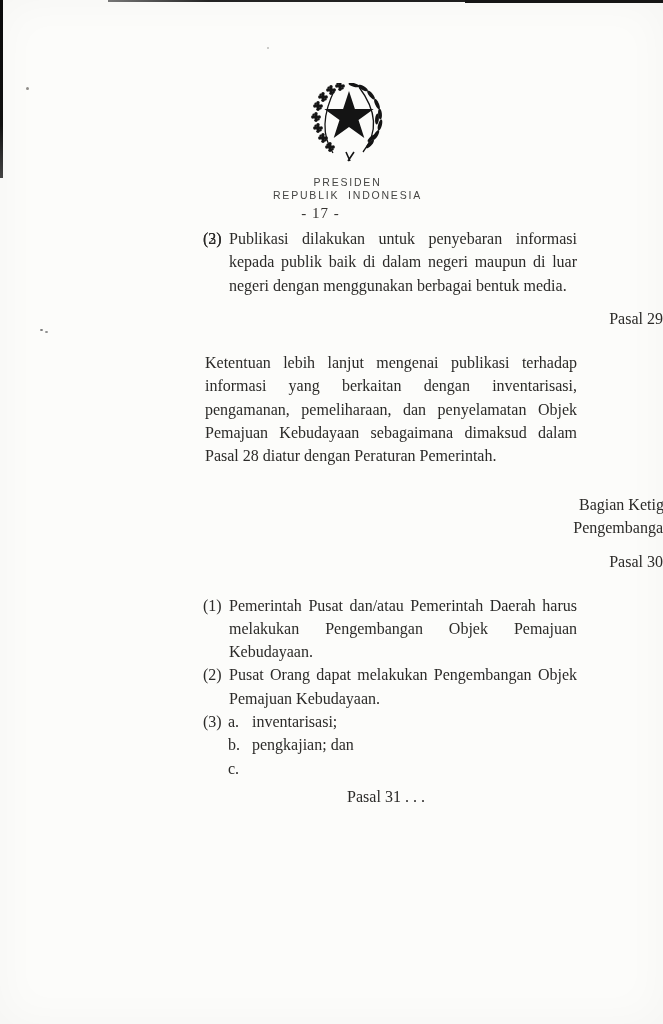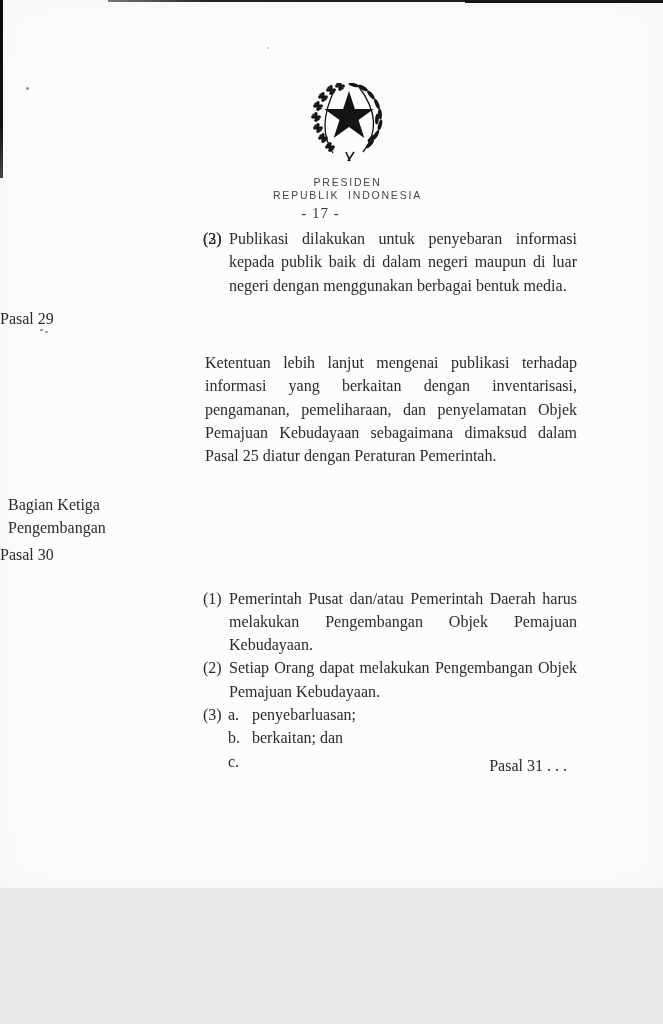--- a/index.html
+++ b/index.html
@@ -1,18 +1,18 @@
 <!DOCTYPE html>
 <html><head>
 <meta charset="utf-8">
 <style>
   html,body{margin:0;padding:0;background:#e9e9e9;}
   .page{
     position:relative;
-    width:663px;height:888px;
+    width:663px;height:1024px;
     background:#fcfcfa;
     overflow:hidden;
     font-family:"Liberation Serif", serif;
     color:#2b2a28;
     box-shadow:inset 0 0 45px rgba(0,0,0,0.03);
   }
   
   .edge-left{position:absolute;left:0;top:0;width:3px;height:178px;background:linear-gradient(180deg,#0a0a0a 0%,#111 70%,#444 100%);}
   .edge-top{position:absolute;left:108px;right:0;top:0;height:2px;background:linear-gradient(90deg,#777 0%,#242424 18%,#1a1a1a 100%);}
   .edge-top2{position:absolute;left:465px;right:0;top:0;height:3px;background:#161616;}
@@ -40,27 +40,27 @@
   
   .body-col{
     position:absolute;left:205px;top:227px;width:372px;
     font-size:16px;line-height:23.3px;
     text-align:justify;
   }
   .li{position:relative;padding-left:24px;}
   .li .marker{position:absolute;left:-2px;top:0;}
   .subli{position:relative;padding-left:47px;}
   .subli .marker{position:absolute;left:23px;top:0;}
-  .center-full{margin-left:-205px;width:663px;text-align:left;}
+  .center-full{margin-left:-205px;width:663px;text-align:right;}
   .h-pasal29{margin-top:10px;}
   .para{margin-top:21px;}
   .h-bagian{margin-top:25px;margin-left:-197px;}
-  .h-pasal30{margin-top:4px;}
+  .h-pasal30{margin-top:11px;}
   .list2{margin-top:20px;}
-  .catchword{margin-top:4px;text-align:right;padding-right:10px;}
+  .catchword{margin-top:28px;text-align:center;padding-right:10px;}
 </style>
 </head>
 <body>
 
 <div class="page">
 
   <div class="edge-left"></div>
   <div class="edge-top"></div>
   <div class="edge-top2"></div>
   <div class="speck sp1"></div>
@@ -124,48 +124,48 @@
     <div class="li">
       <span class="marker">(2)</span>
     </div>
     <div class="li">
       <span class="marker">(3)</span>
       <span>Publikasi dilakukan untuk penyebaran informasi kepada publik baik di dalam negeri maupun di luar negeri dengan menggunakan berbagai bentuk media.</span>
     </div>
 
     <div class="center-full h-pasal29">Pasal 29</div>
 
-    <div class="para">Ketentuan lebih lanjut mengenai publikasi terhadap informasi yang berkaitan dengan inventarisasi, pengamanan, pemeliharaan, dan penyelamatan Objek Pemajuan Kebudayaan sebagaimana dimaksud dalam Pasal 25 diatur dengan Peraturan Pemerintah.</div>
+    <div class="para">Ketentuan lebih lanjut mengenai publikasi terhadap informasi yang berkaitan dengan inventarisasi, pengamanan, pemeliharaan, dan penyelamatan Objek Pemajuan Kebudayaan sebagaimana dimaksud dalam Pasal 28 diatur dengan Peraturan Pemerintah.</div>
 
     <div class="center-full h-bagian">
       <div>Bagian Ketiga</div>
       <div>Pengembangan</div>
     </div>
 
     <div class="center-full h-pasal30">Pasal 30</div>
 
     <div class="list2">
       <div class="li">
         <span class="marker">(1)</span>
         <span>Pemerintah Pusat dan/atau Pemerintah Daerah harus melakukan Pengembangan Objek Pemajuan Kebudayaan.</span>
       </div>
       <div class="li">
         <span class="marker">(2)</span>
-        <span>Setiap Orang dapat melakukan Pengembangan Objek Pemajuan Kebudayaan.</span>
+        <span>Pusat Orang dapat melakukan Pengembangan Objek Pemajuan Kebudayaan.</span>
       </div>
       <div class="li">
         <span class="marker">(3)</span>
       </div>
       <div class="subli">
         <span class="marker">a.</span>
-        <span>penyebarluasan;</span>
+        <span>inventarisasi;</span>
       </div>
       <div class="subli">
         <span class="marker">b.</span>
-        <span>berkaitan; dan</span>
+        <span>pengkajian; dan</span>
       </div>
       <div class="subli">
         <span class="marker">c.</span>
       </div>
     </div>
 
     <div class="catchword">Pasal 31 . . .</div>
 
   </div>
 </div>

